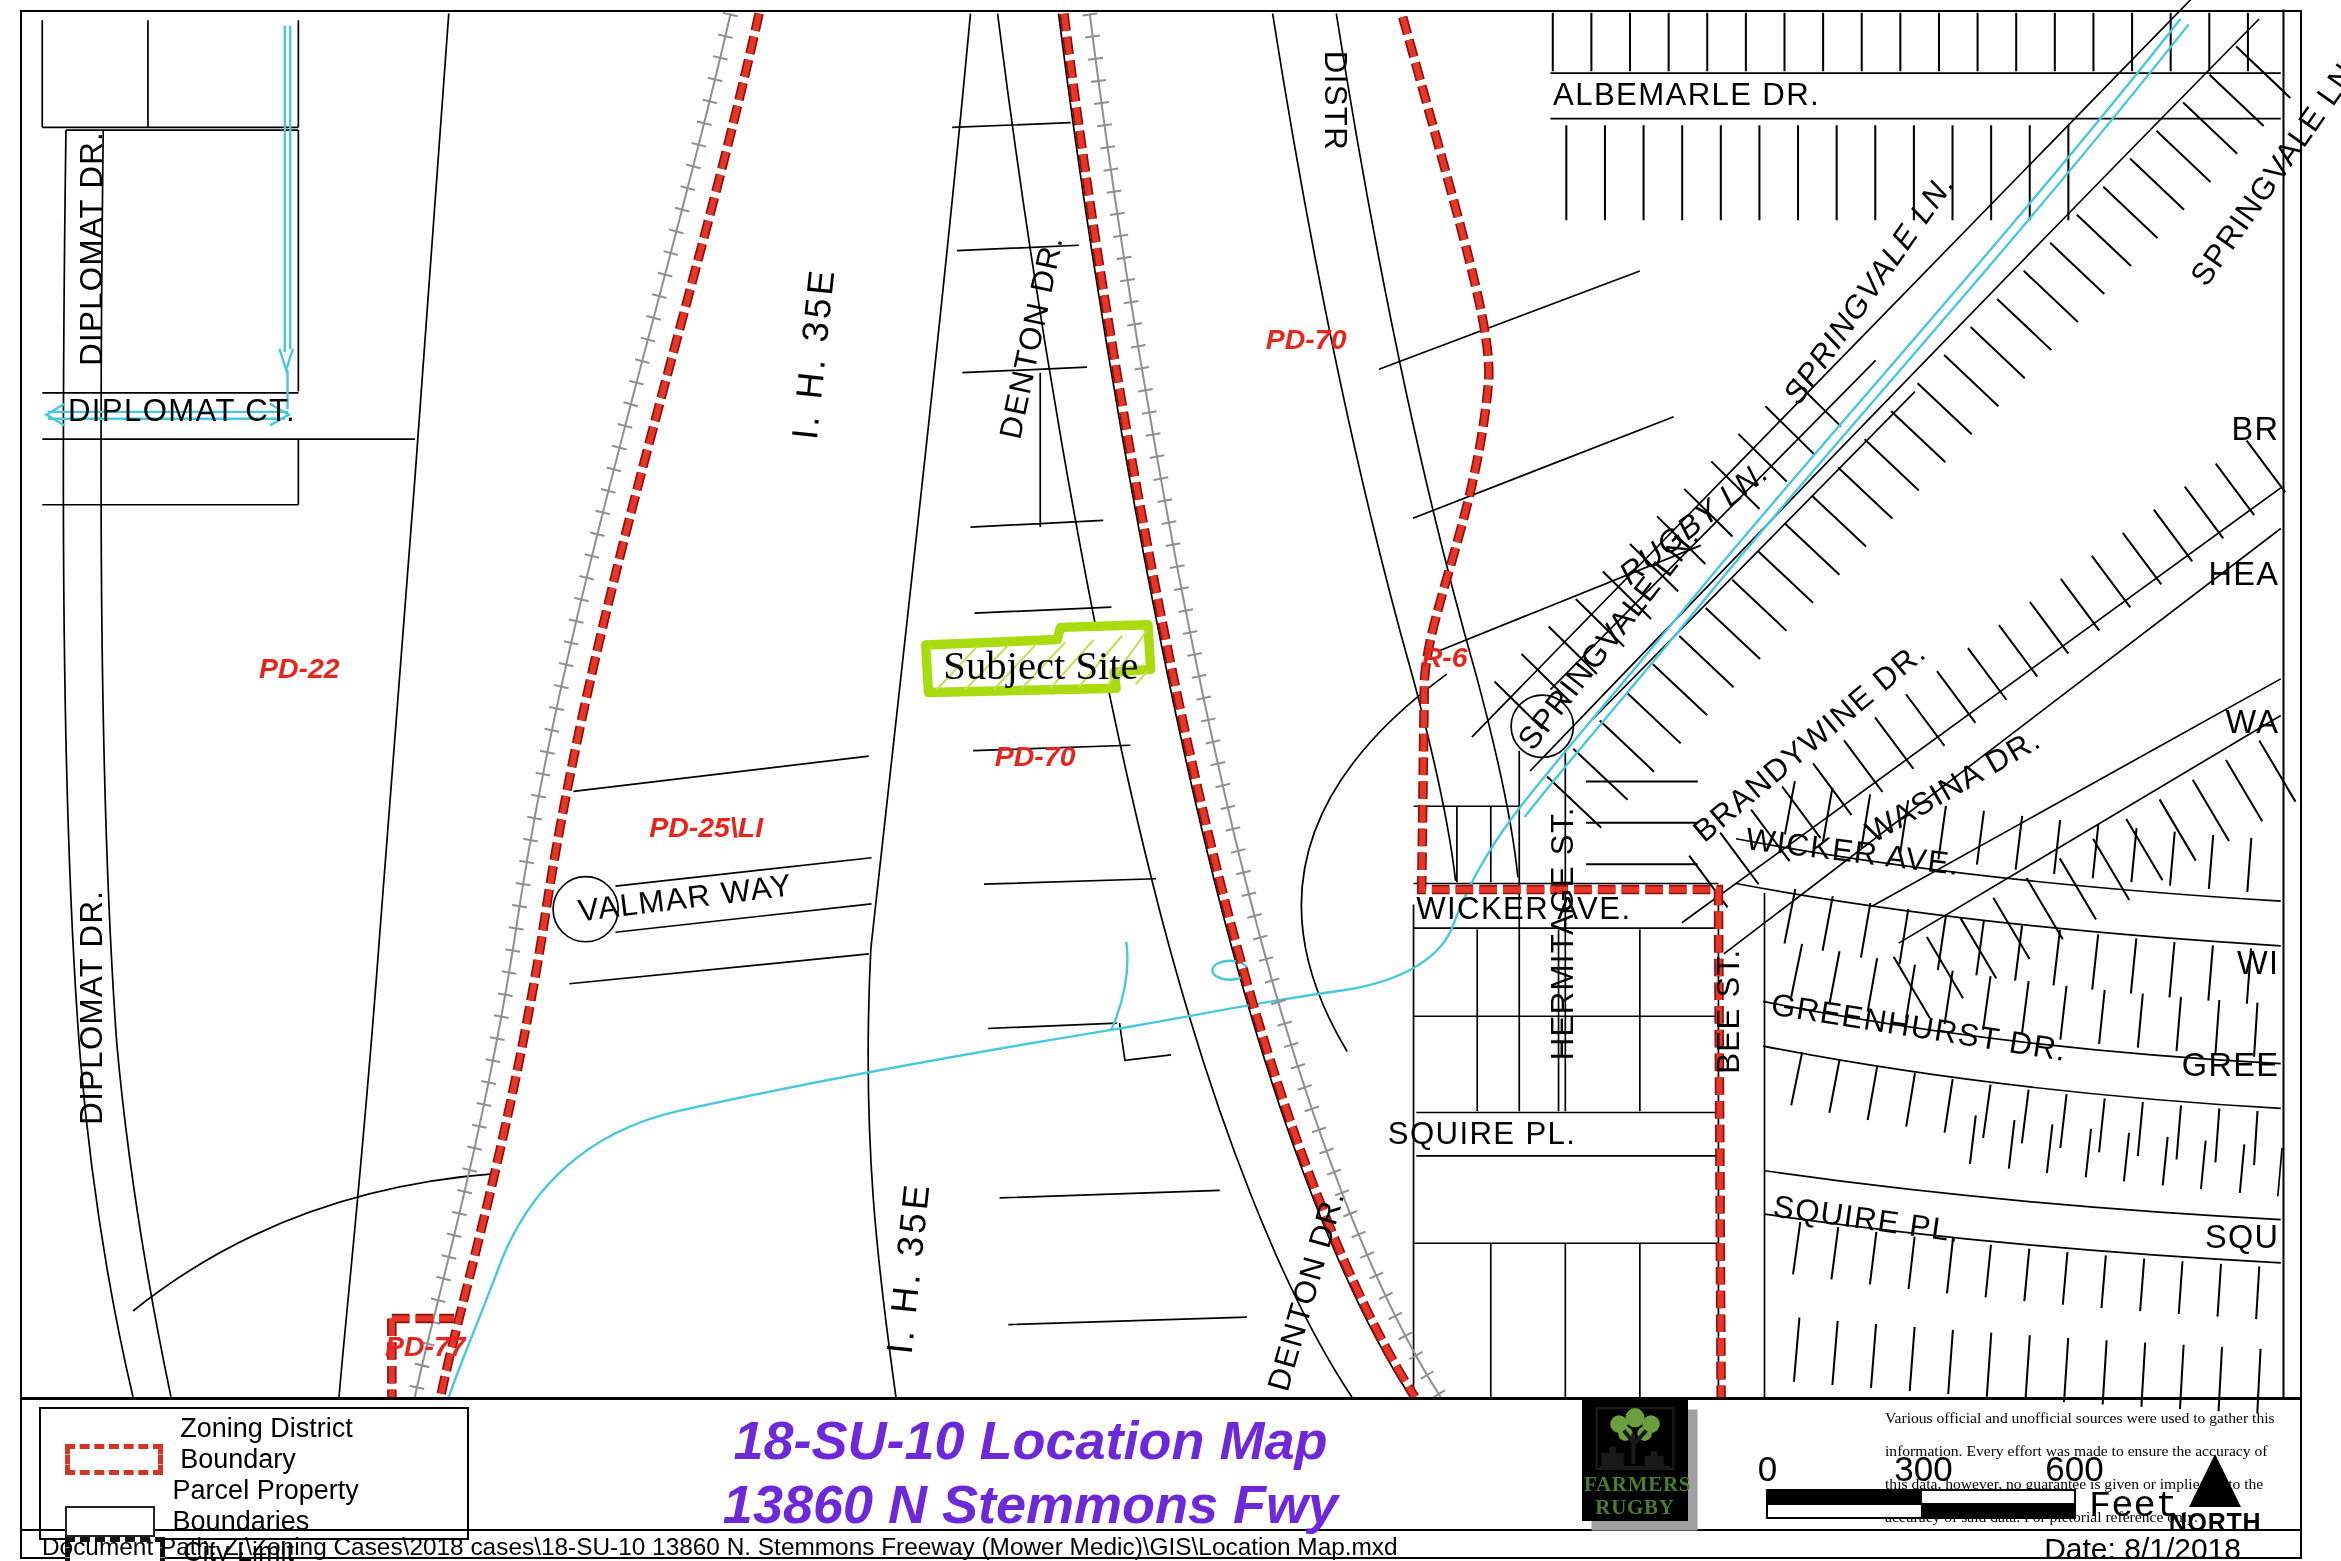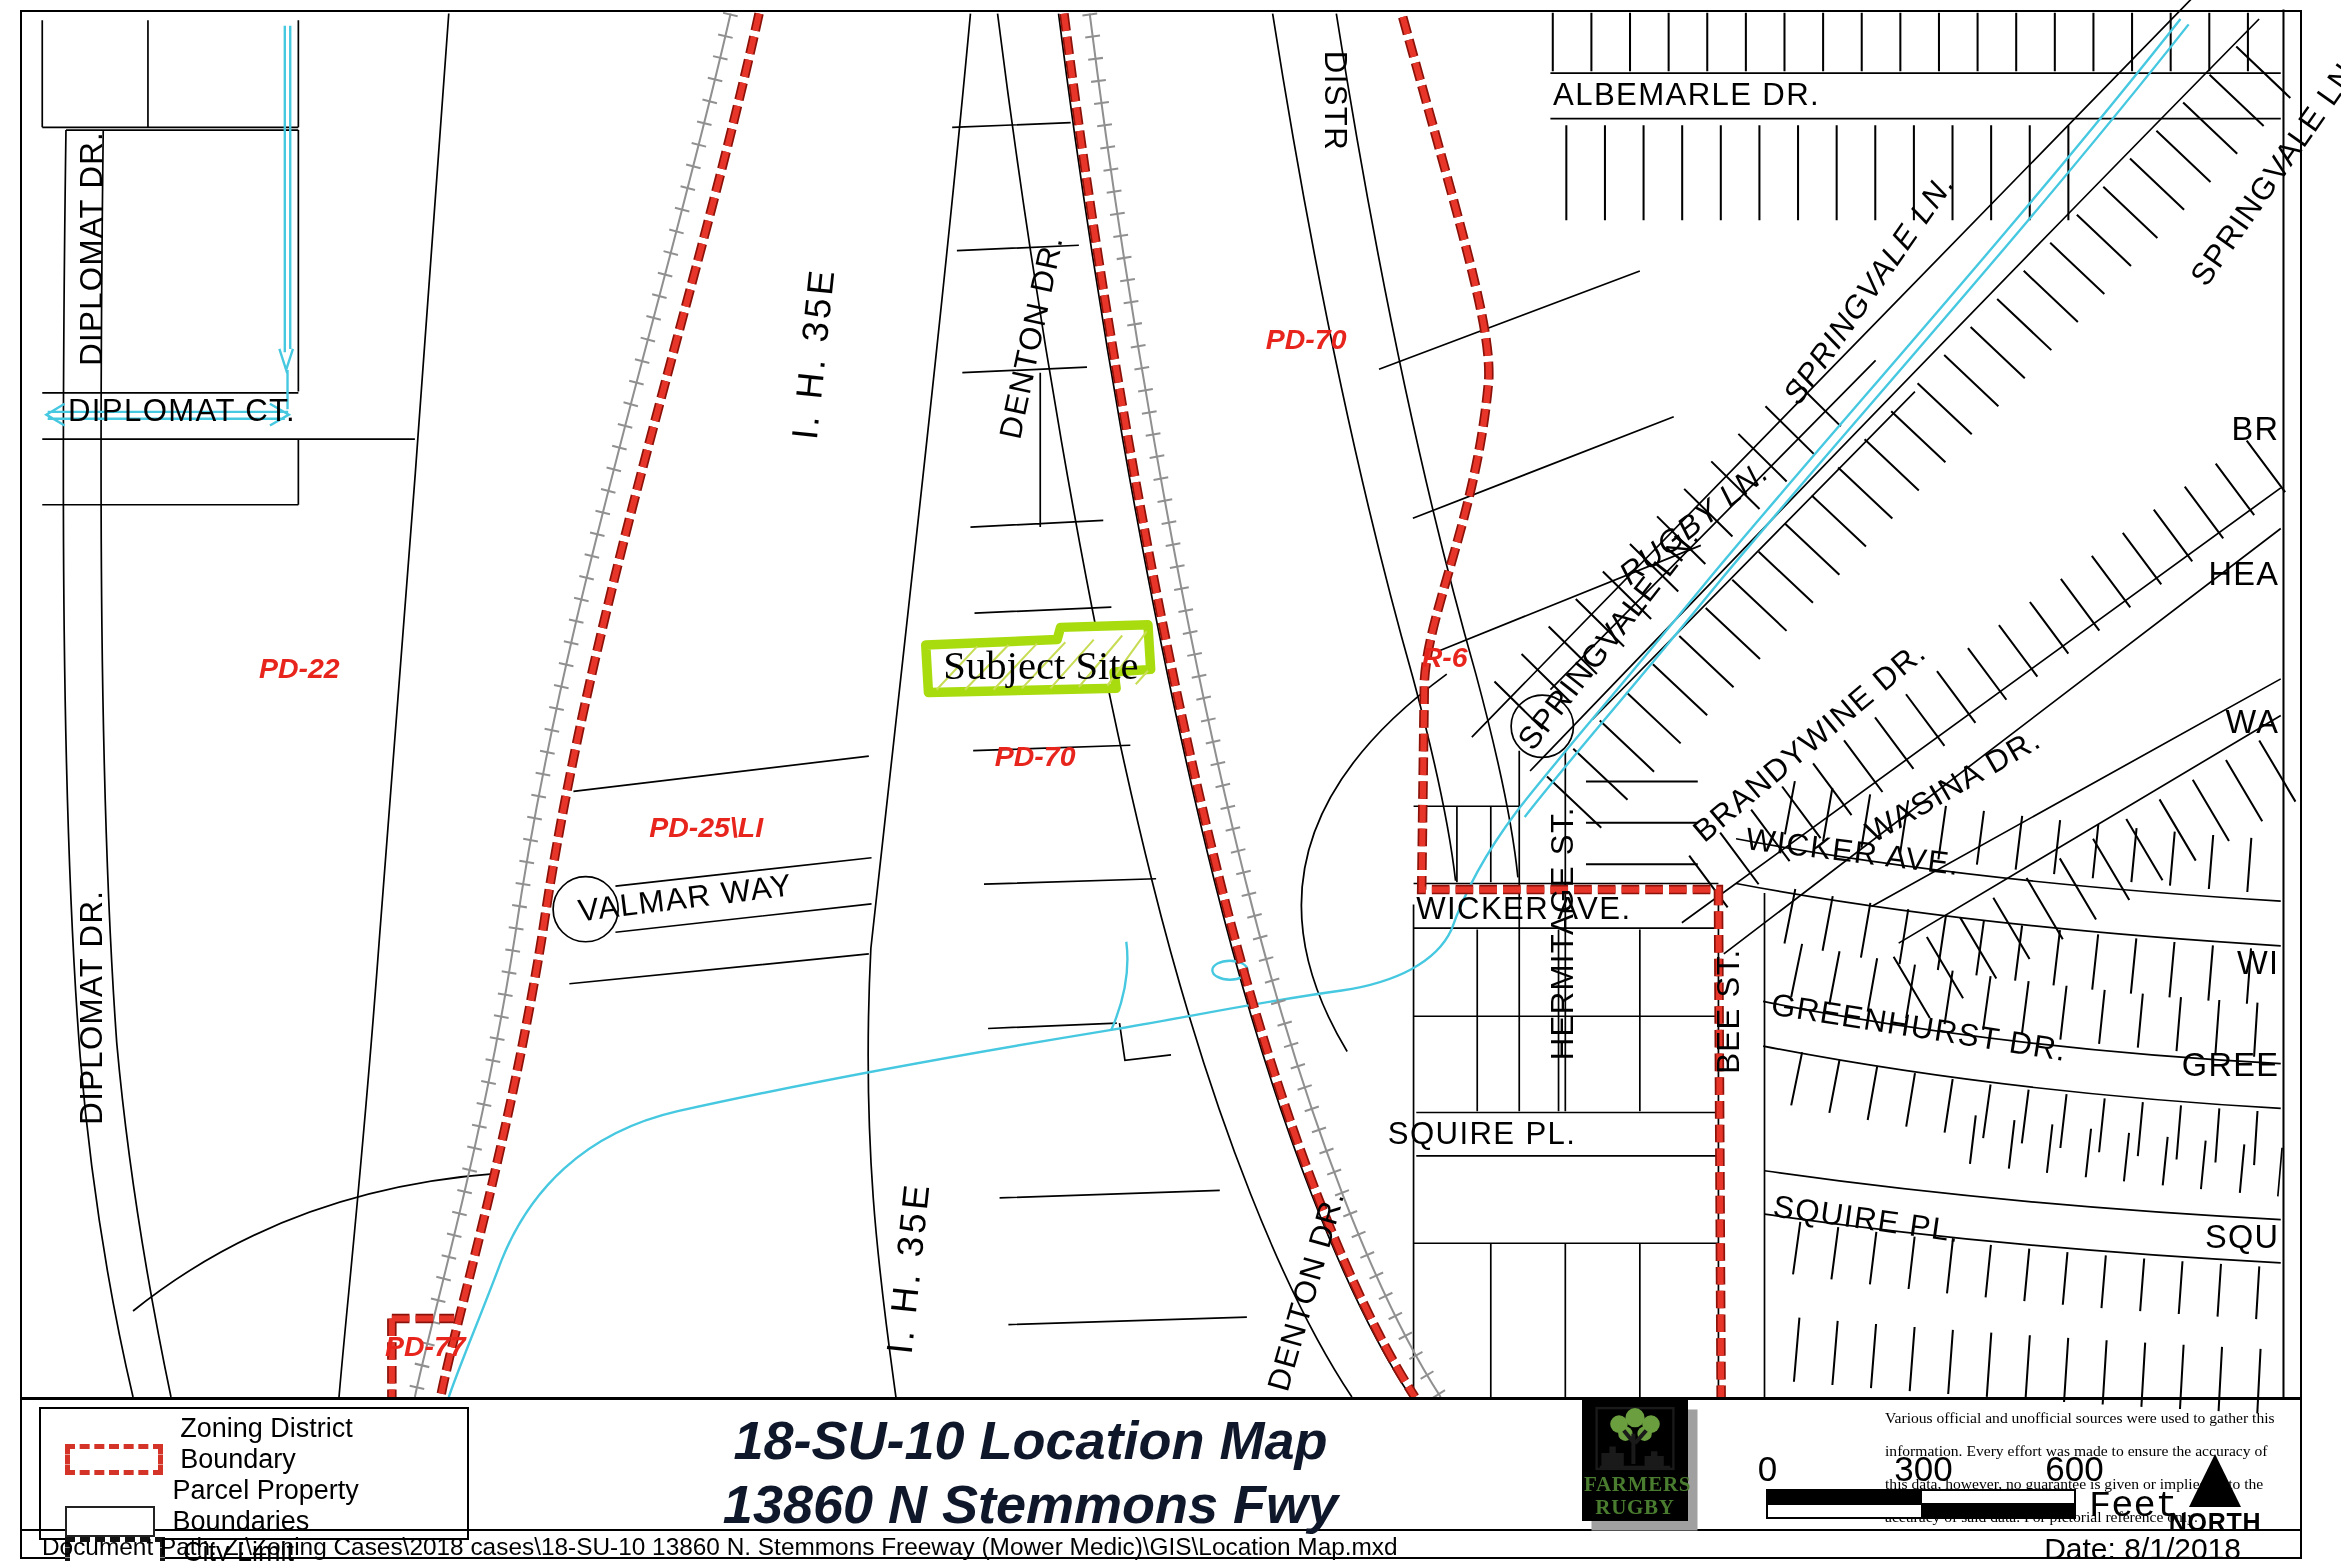--- a/index.html
+++ b/index.html
@@ -17,21 +17,21 @@
   
   #bar-sep{left:20.3px;top:1397px;width:2281px;height:2.7px;background:#000;}
   #strip-sep{left:20.3px;top:1529px;width:2281px;height:2px;background:#000;}
   #legend-box{left:39px;top:1407px;width:426px;height:121px;border:2px solid #000;display:flex;flex-direction:column;justify-content:space-around;padding:4.1px 0;}
   .leg-row{display:flex;align-items:flex-end;}
   .leg-swatch{width:100px;height:31px;margin-left:24.4px;background:#fff;box-sizing:border-box;}
   .sw-zoning{border:5.4px dashed #d43427;}
   .sw-parcel{border:2px solid #222;}
   .sw-city{border:5.4px dashed #111;}
   .leg-label{margin-left:17.6px;font-size:27px;color:#000;}
-  #title-block{left:529px;top:1408px;width:1003px;text-align:center;font-weight:bold;font-style:italic;font-size:54px;line-height:64px;color:#0f172a;}
+  #title-block{left:529px;top:1408px;width:1003px;text-align:center;font-weight:bold;font-style:italic;font-size:54px;line-height:64px;color:#6d28d9;}
   #logo-box{left:1582px;top:1400px;width:102px;height:117px;border:2px solid #000;background:#000000;box-shadow:9.5px 9.5px 0 #a0a0a0;text-align:center;}
   .logo-name{font-family:"Liberation Serif",serif;font-weight:bold;color:#4a7c2f;font-size:21px;line-height:22.4px;letter-spacing:0.7px;}
   #disclaimer{left:1885px;top:1401px;width:390px;font-family:"Liberation Serif",serif;font-size:15.6px;line-height:33px;color:#000;}
   .tick{top:1449px;width:81px;text-align:center;font-size:35px;}
   #scalebar{left:1766px;top:1489px;width:310px;height:30px;border:2px solid #000;box-sizing:border-box;}
   .sb-cell{position:absolute;width:50%;height:50%;}
   .sb-k{background:#000;} .sb-w{background:#fff;}
   #feet-label{left:2089px;top:1485px;font-size:37px;font-family:Liberation Mono, monospace;}
   #north-tri{left:2189px;top:1454px;width:0;height:0;border-left:26px solid transparent;border-right:26px solid transparent;border-bottom:53px solid #000;}
   #north-label{left:2164px;top:1508px;width:102px;text-align:center;font-size:25px;font-weight:bold;letter-spacing:0.7px;}

